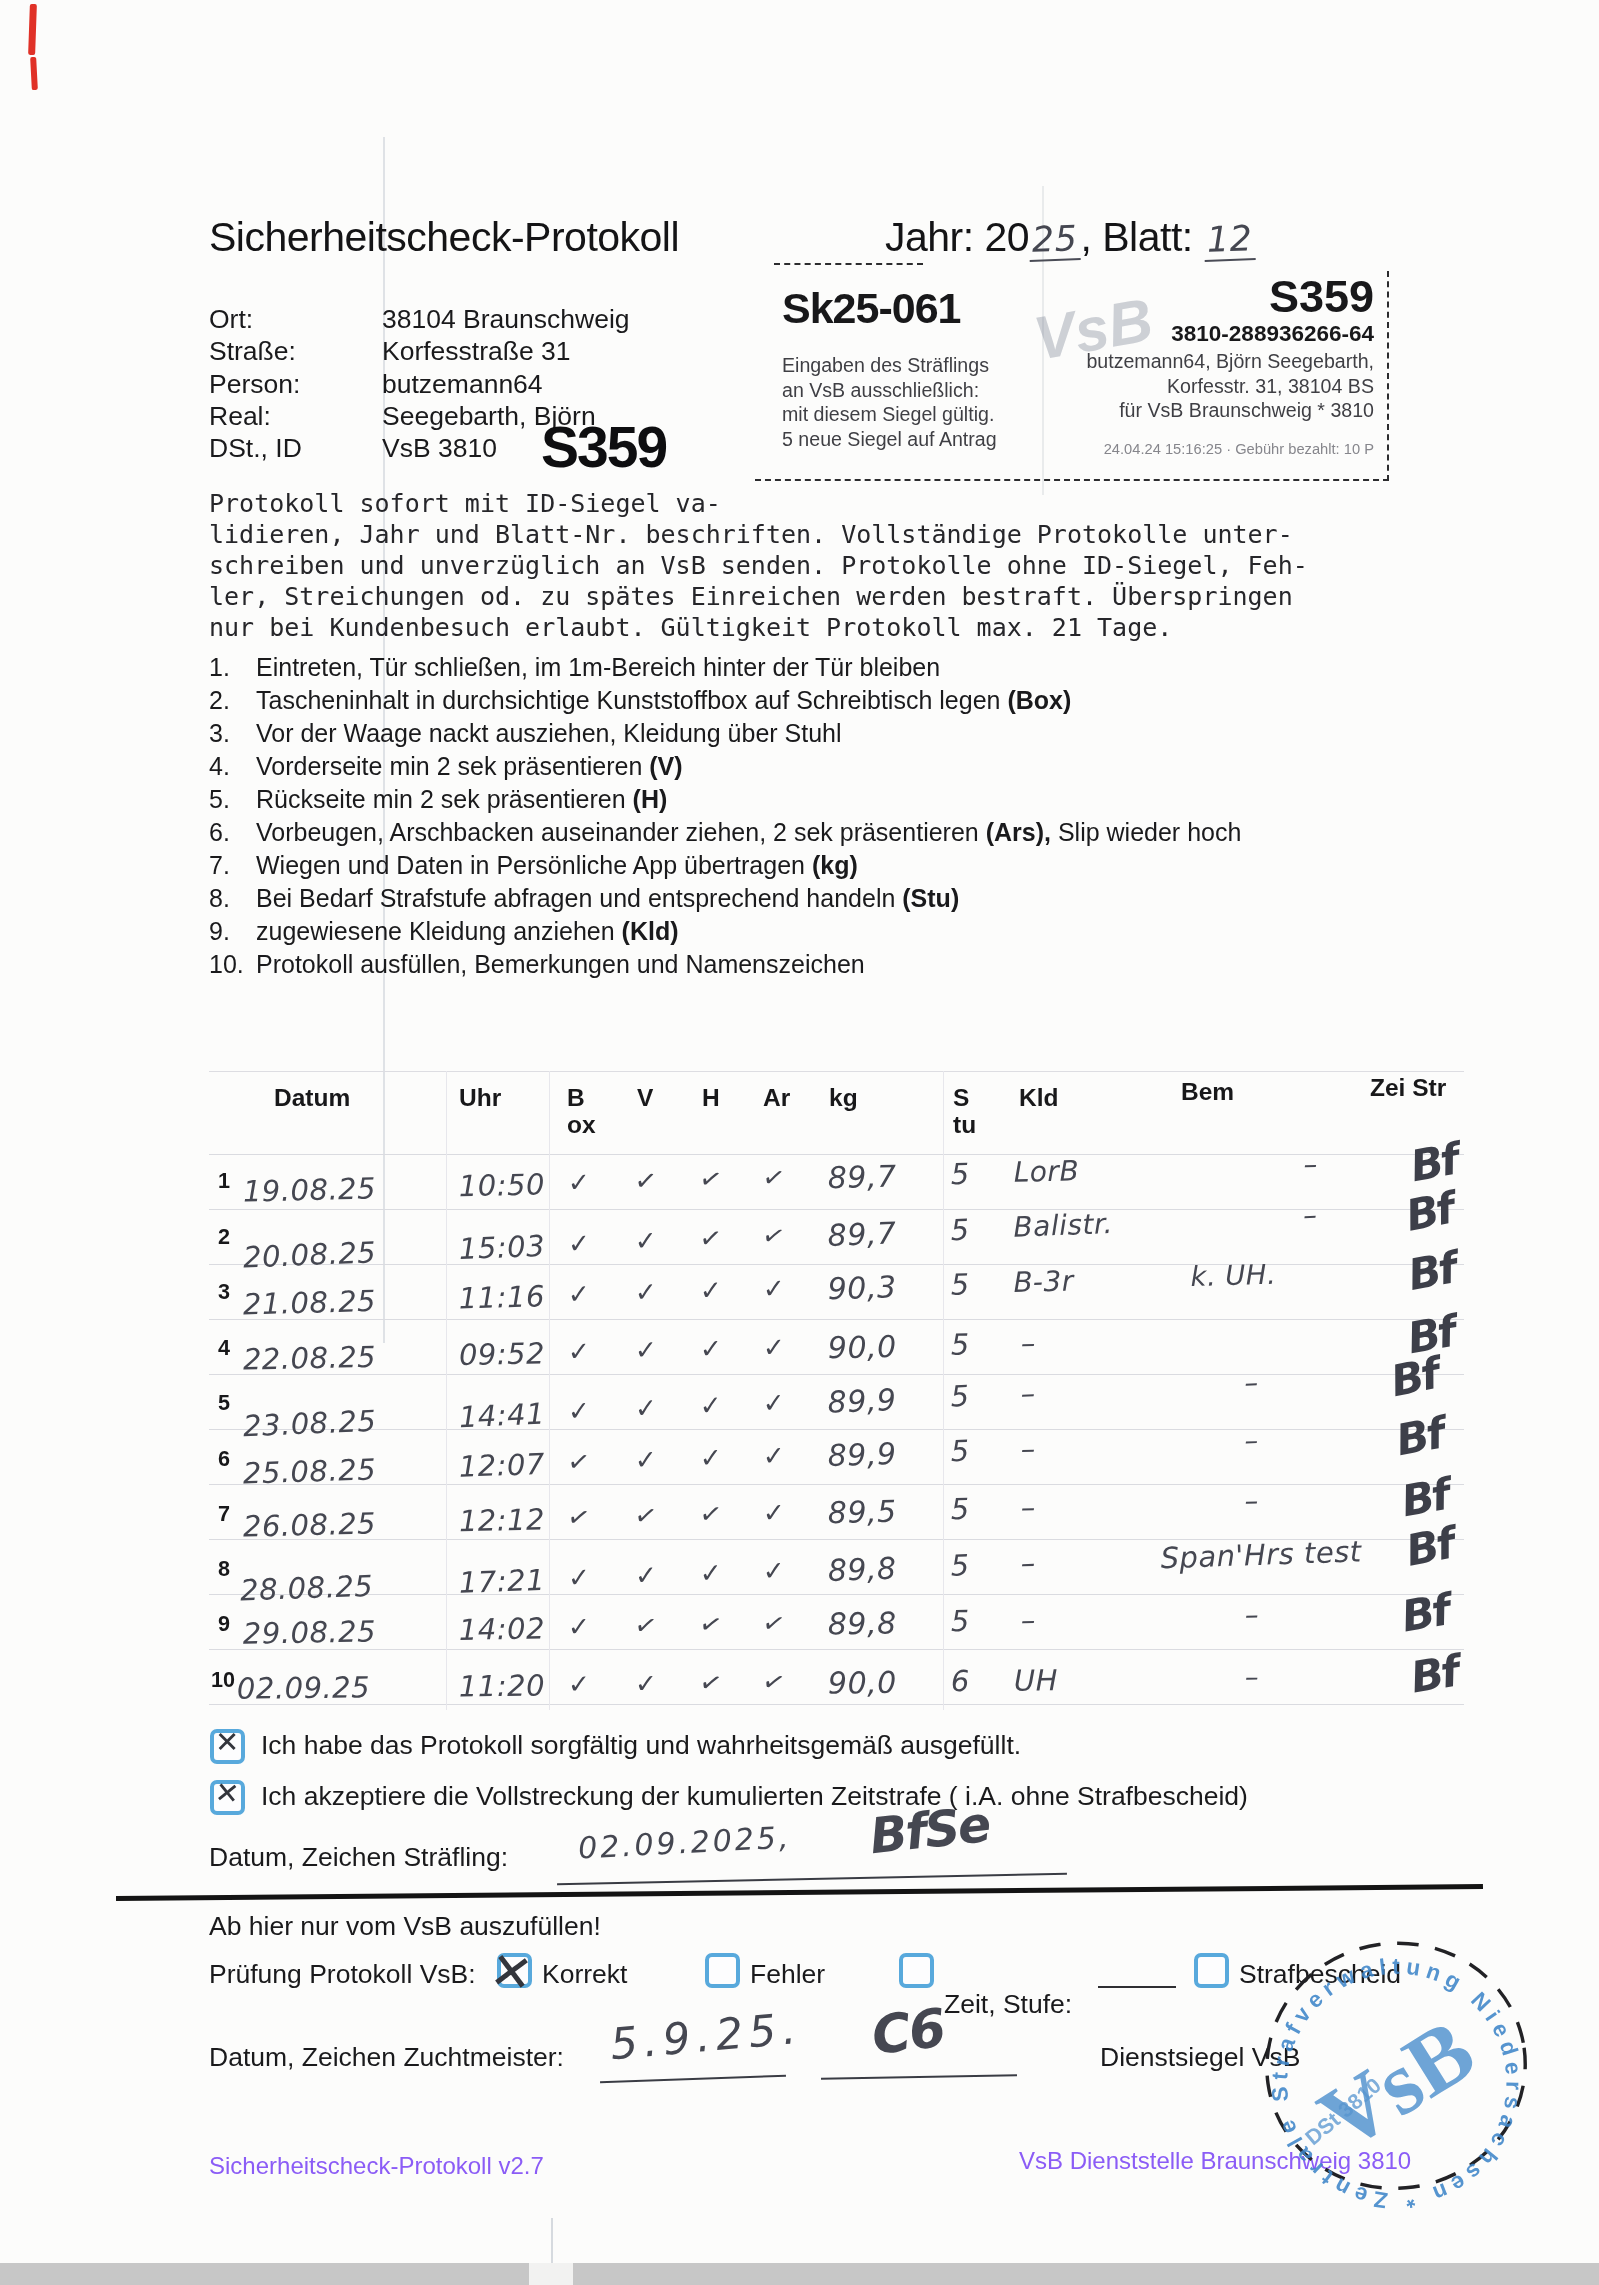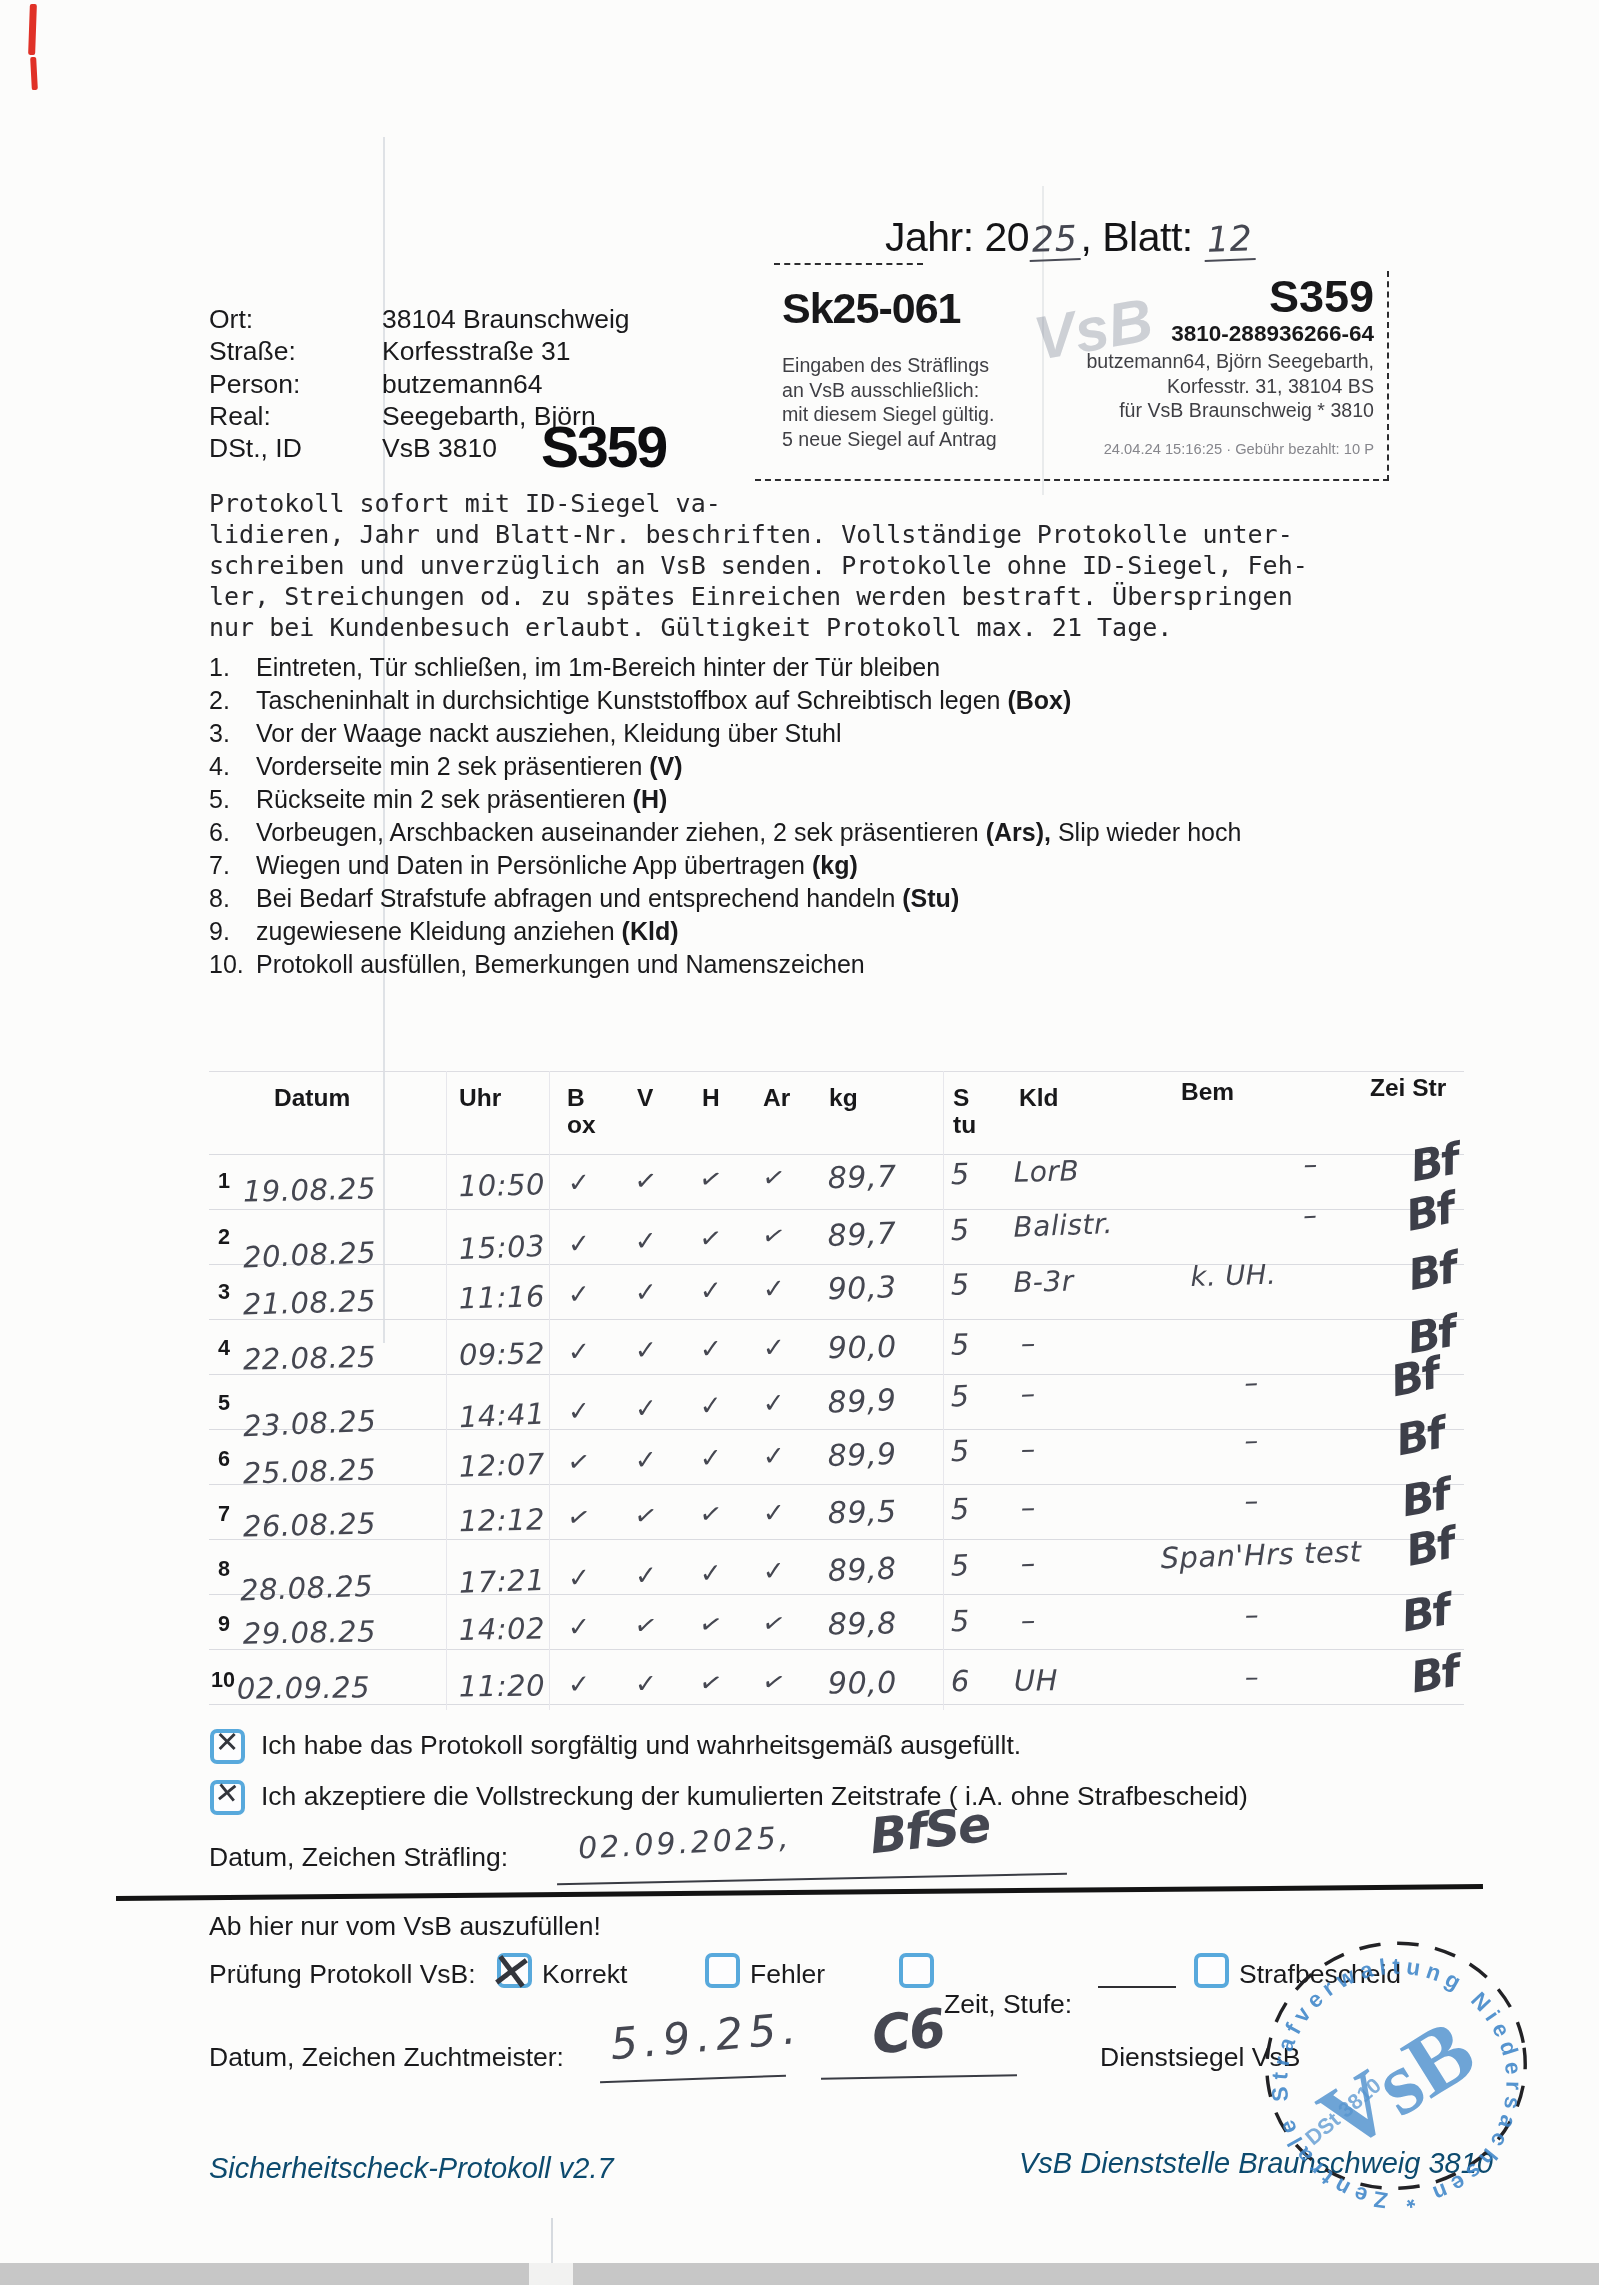--- a/index.html
+++ b/index.html
@@ -39,35 +39,36 @@
   .r8{transform:rotate(-1.0deg) translateY(2px);} .r9{transform:rotate(-0.6deg) translateY(5.9px);}
   
   .cb{width:26.5px;height:26.5px;border:4.9px solid #58a9dc;border-radius:6.9px;background:#fdfdfe;}
   .xmark{font-size:29px;color:#33353c;font-weight:bold;font-family:"DejaVu Sans",sans-serif;}
   .blank-line{height:0;border-bottom:2.9px solid #2f2f33;}
   .uline{height:0;border-bottom:2.9px solid #3a3c44;}
   
   .scanline{background:#ccd1d8;opacity:.6;width:2px;}
   .redmark{background:#e03127;border-radius:2px;}
   .divider{background:#141414;height:4.9px;transform:rotate(-0.5deg);}
-  .footer-note{font-size:29px;color:#0c4a6e;font-style:italic;}
+  .footer-note{font-size:24px;color:#8b5cf6;}
 </style>
 </head>
 <body>
 
 <div class="page">
 
   <div class="abs redmark" style="left:29px;top:3.9px;width:6.9px;height:51px;transform:rotate(2deg);"></div>
   <div class="abs redmark" style="left:31px;top:57px;width:5.9px;height:33px;transform:rotate(-3deg);"></div>
   <div class="abs scanline" style="left:383px;top:137px;height:1206px;"></div>
   <div class="abs scanline" style="left:1042px;top:186px;height:309px;opacity:.4;"></div>
   <div class="abs scanline" style="left:551px;top:2218px;height:68px;opacity:.8;"></div>
   <div class="abs" style="left:0;top:2263px;width:1600px;height:22.5px;background:#c7c7c7;"></div>
   <div class="abs" style="left:529px;top:2263px;width:44px;height:22.5px;background:#f2f2f1;"></div>
 
+  <div class="abs title print" style="left:209px;top:214px;">Sicherheitscheck-Protokoll</div>
   <div class="abs title print" style="left:885px;top:214px;white-space:nowrap;">
     <span>Jahr: 20</span><span class="hw hw-year">25</span><span>, Blatt:</span> <span class="hw hw-year">12</span>
   </div>
 
   <div>
     <div class="abs print" style="left:209px;top:304px;font-size:26.5px;">Ort:</div>
     <div class="abs print" style="left:382px;top:304px;font-size:26.5px;">38104 Braunschweig</div>
     <div class="abs print" style="left:209px;top:336px;font-size:26.5px;">Straße:</div>
     <div class="abs print" style="left:382px;top:336px;font-size:26.5px;">Korfesstraße 31</div>
     <div class="abs print" style="left:209px;top:369px;font-size:26.5px;">Person:</div>

